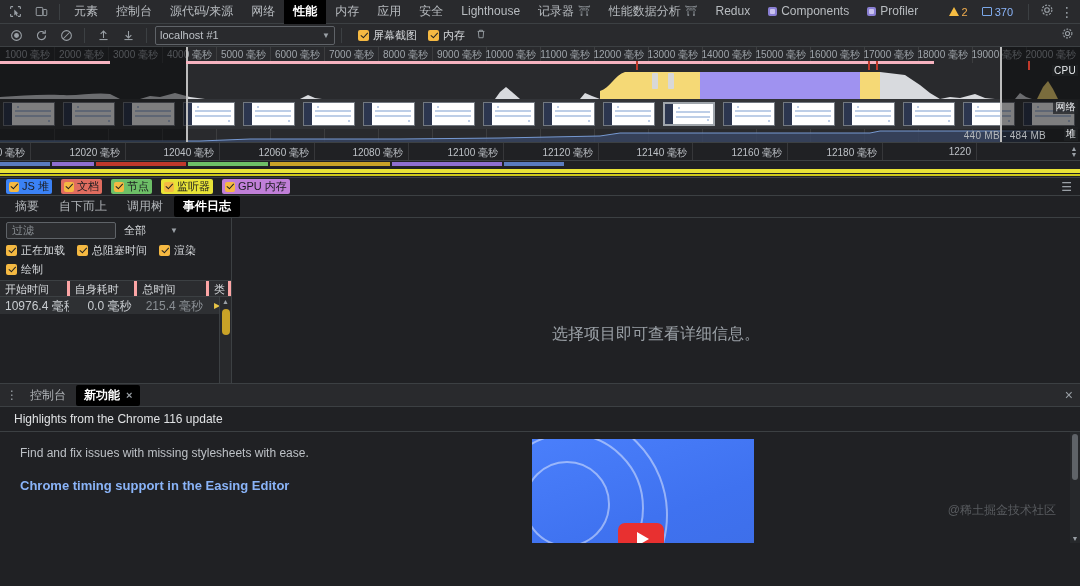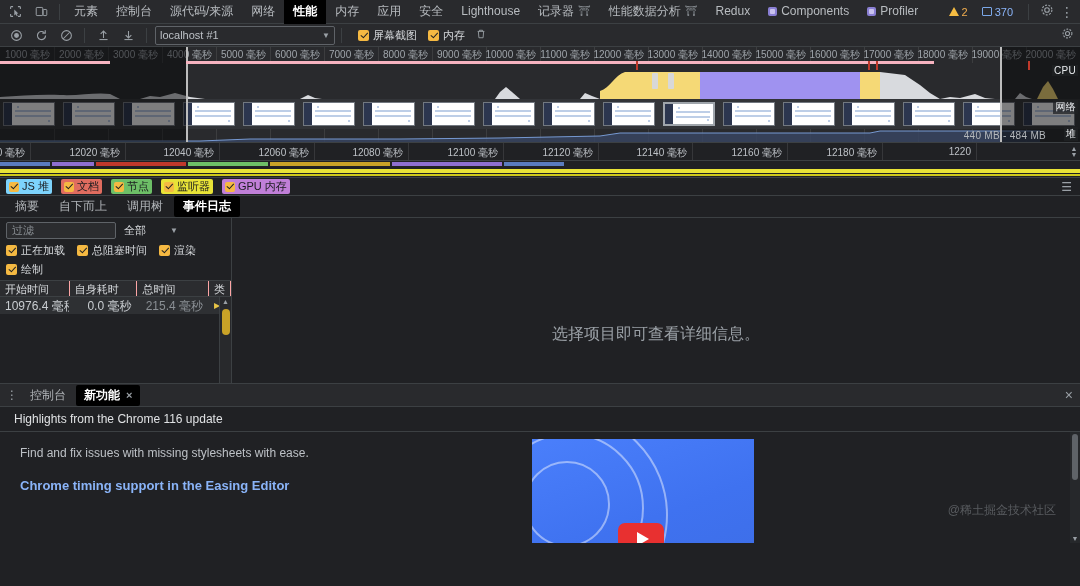--- a/index.html
+++ b/index.html
@@ -137,21 +137,21 @@
     width:110px;height:17px;background:#2b2c2f;border:1px solid #5f6368;border-radius:2px;
     color:#bdc1c6;font-size:11px;padding:0 5px;outline:none;font-family:inherit;
   }
   .filter-input::placeholder{color:#8a8f94;}
   .filter-sel{display:flex;align-items:center;gap:24px;font-size:11px;color:#d6d9dc;cursor:pointer;}
   .filter-sel .cv{font-size:8px;color:#9aa0a6;}
   .cb-rows{padding:1px 0 3px 6px;display:flex;flex-wrap:wrap;gap:4px 12px;width:100%;}
   .cb-rows .cb-item{margin-left:0;}
 
   .grid-head{display:flex;height:17px;background:#2b2c2f;border-top:1px solid #3c4043;border-bottom:1px solid #3c4043;font-size:11px;color:#d6d9dc;}
-  .gh{padding:1px 5px;border-right:1px solid #fca5a5;overflow:hidden;white-space:nowrap;cursor:pointer;}
+  .gh{padding:1px 5px;border-right:3px solid #fca5a5;overflow:hidden;white-space:nowrap;cursor:pointer;}
   .grid-rows{flex:1;overflow:hidden;position:relative;}
   .grow{display:flex;height:17px;font-size:12px;}
   .grow .gc{padding:1px 5px;border-right:1px solid #2e3033;overflow:hidden;white-space:nowrap;}
   .grow .gc.num{text-align:right;}
   .grow.hl{background:#2e3033;}
   .dim{color:#8a8f94;}
   .vscroll{position:absolute;right:0;top:0;bottom:0;width:12px;background:#28292c;border-left:1px solid #3c4043;}
   .vscroll .arr{position:absolute;left:0;right:0;height:10px;color:#9aa0a6;font-size:7px;text-align:center;line-height:10px;}
   .vscroll .thumb{position:absolute;left:2px;width:8px;background:#5f6368;border-radius:4px;}
 
@@ -582,21 +582,21 @@
     <div class="fl-band" style="left:96px;width:90px;background:#c0392b;"></div>
     <div class="fl-band" style="left:188px;width:80px;background:#6dbf67;"></div>
     <div class="fl-band" style="left:270px;width:120px;background:#c9a227;"></div>
     <div class="fl-band" style="left:392px;width:110px;background:#8e6fd0;"></div>
     <div class="fl-band" style="left:504px;width:60px;background:#5a7cbe;"></div>
     <div class="mem-yellow"></div>
     <div class="mem-line"></div>
   </div>
 
   <div class="memlegend" id="memlegend">
-      <div class="mlitem" style="background: #7dd3fc; color: rgb(27, 28, 31); align-items: center;">
+      <div class="mlitem" style="background: #3b82f6; color: rgb(27, 28, 31); align-items: center;">
         <span class="cbx"></span>
         <span>JS 堆</span>
       </div>
       <div class="mlitem" style="background: rgb(224, 108, 95); color: rgb(27, 28, 31);">
         <span class="cbx"></span>
         <span>文档</span>
       </div>
       <div class="mlitem" style="background: rgb(109, 191, 103); color: rgb(27, 28, 31);">
         <span class="cbx"></span>
         <span>节点</span>

